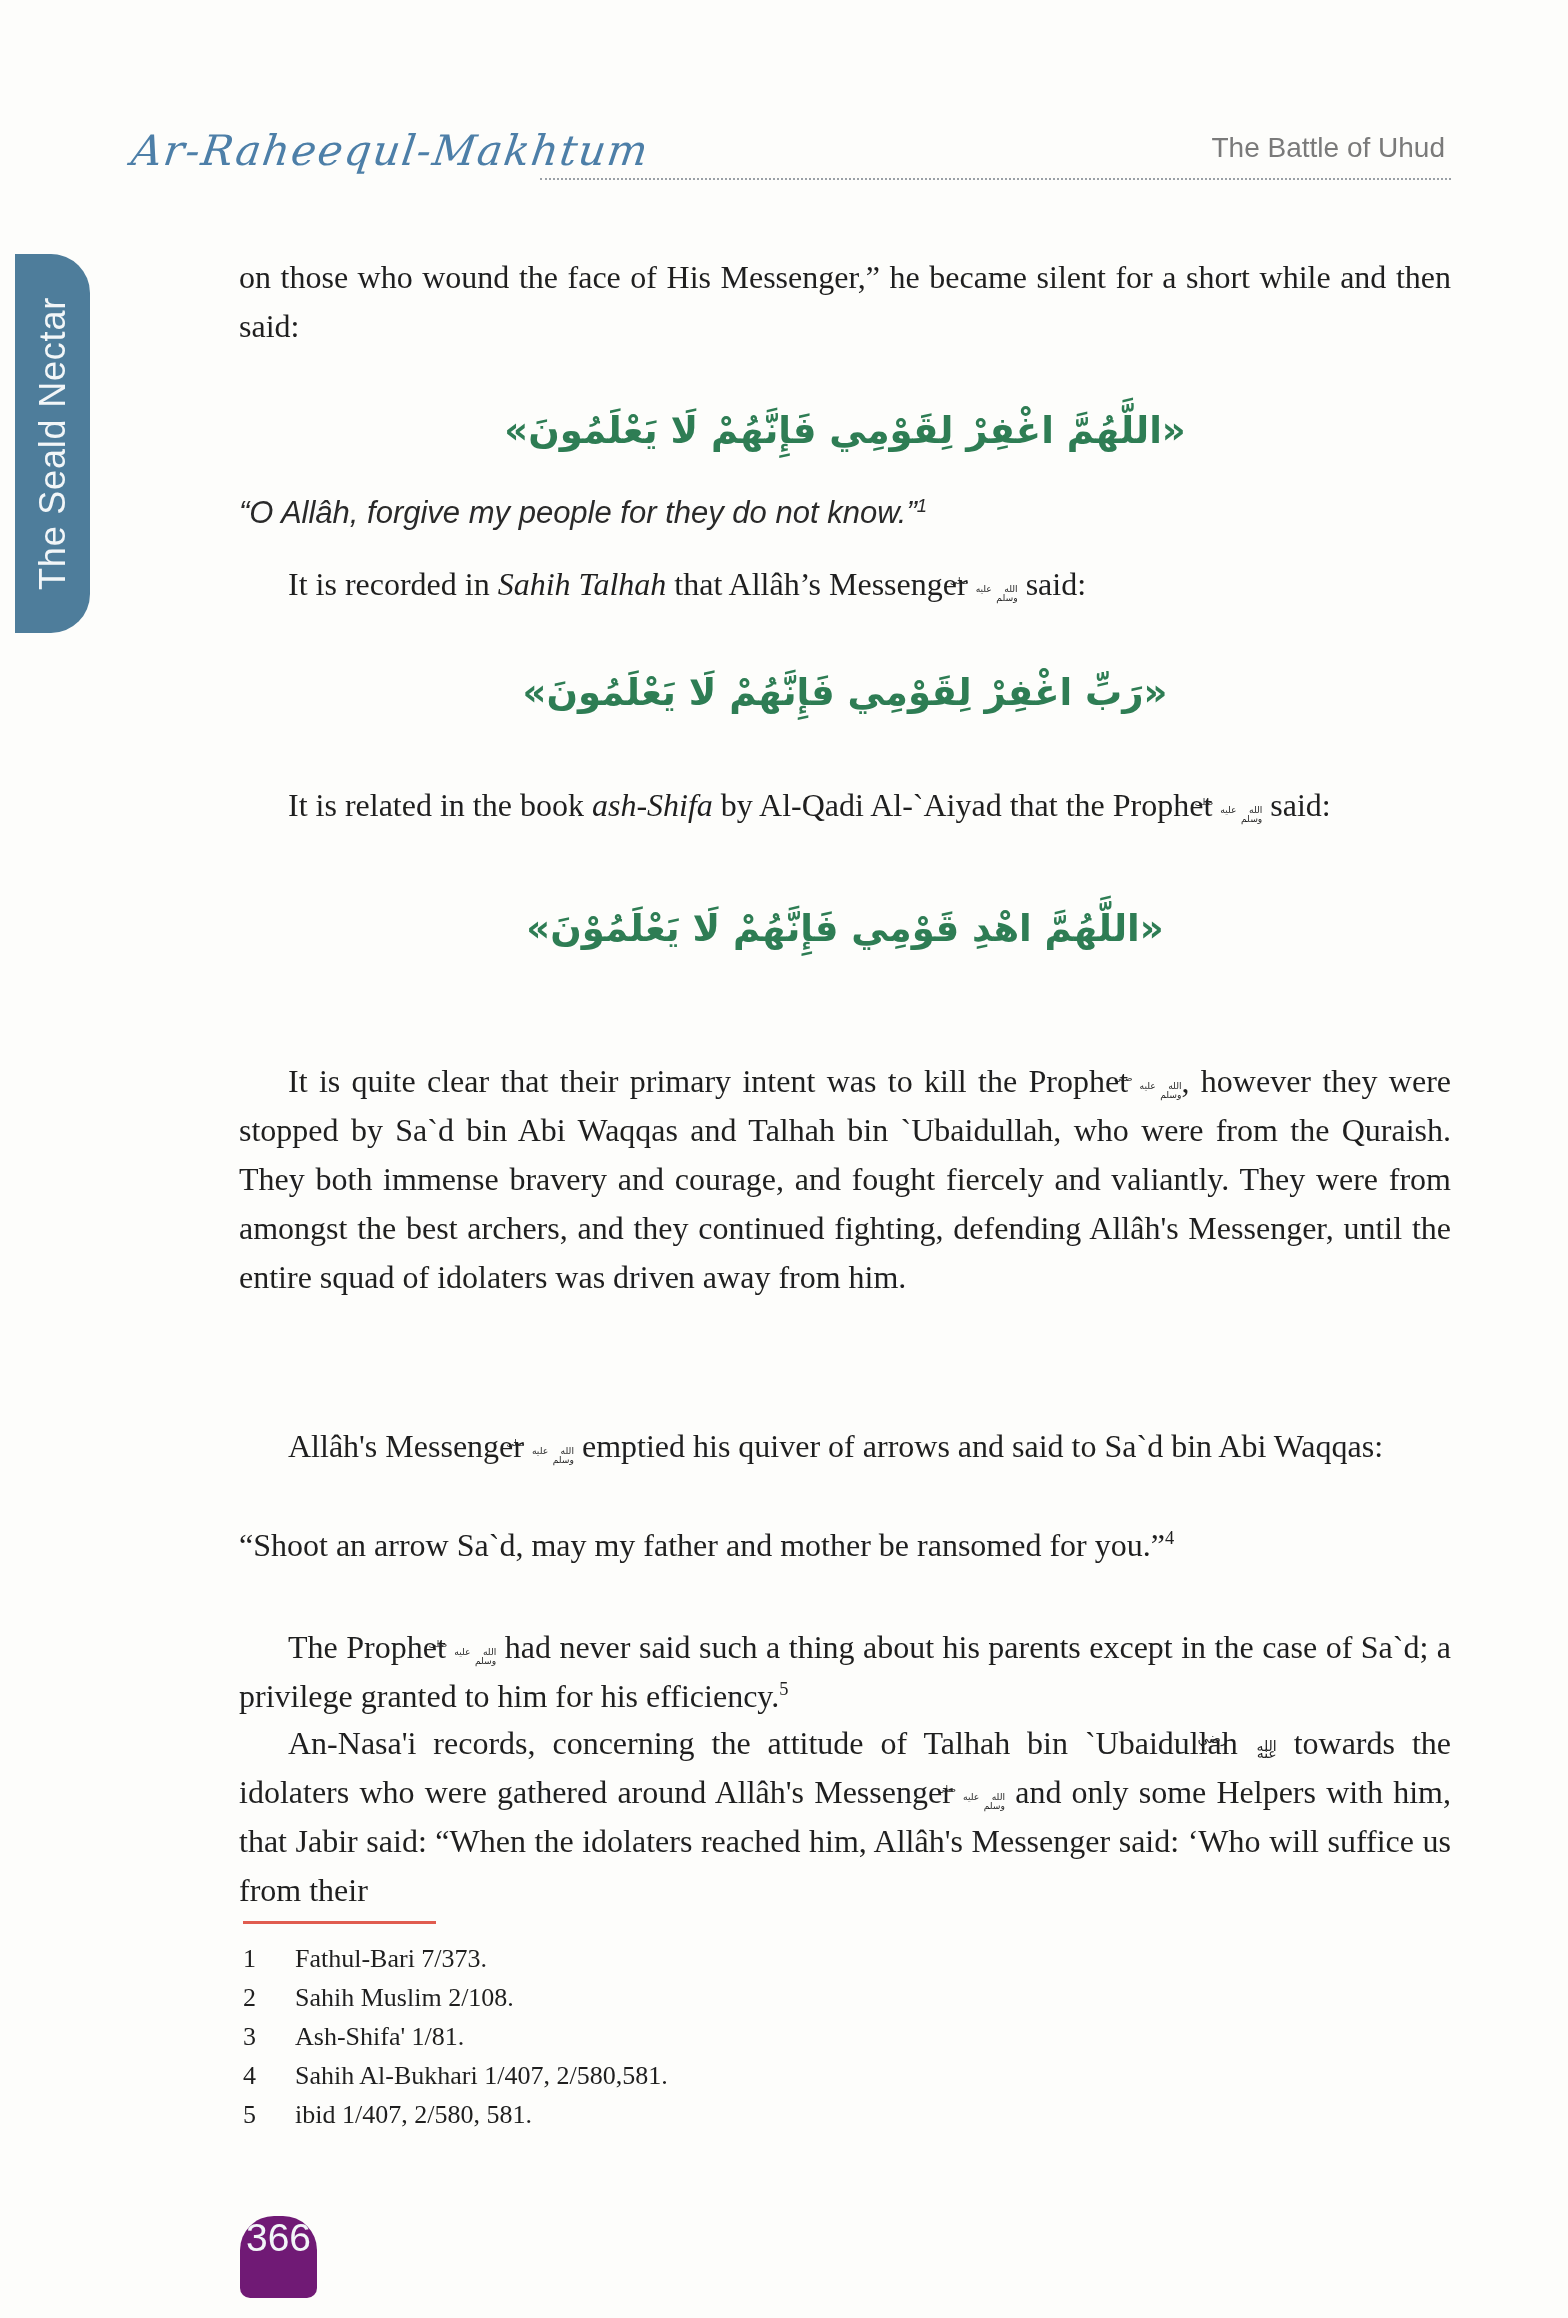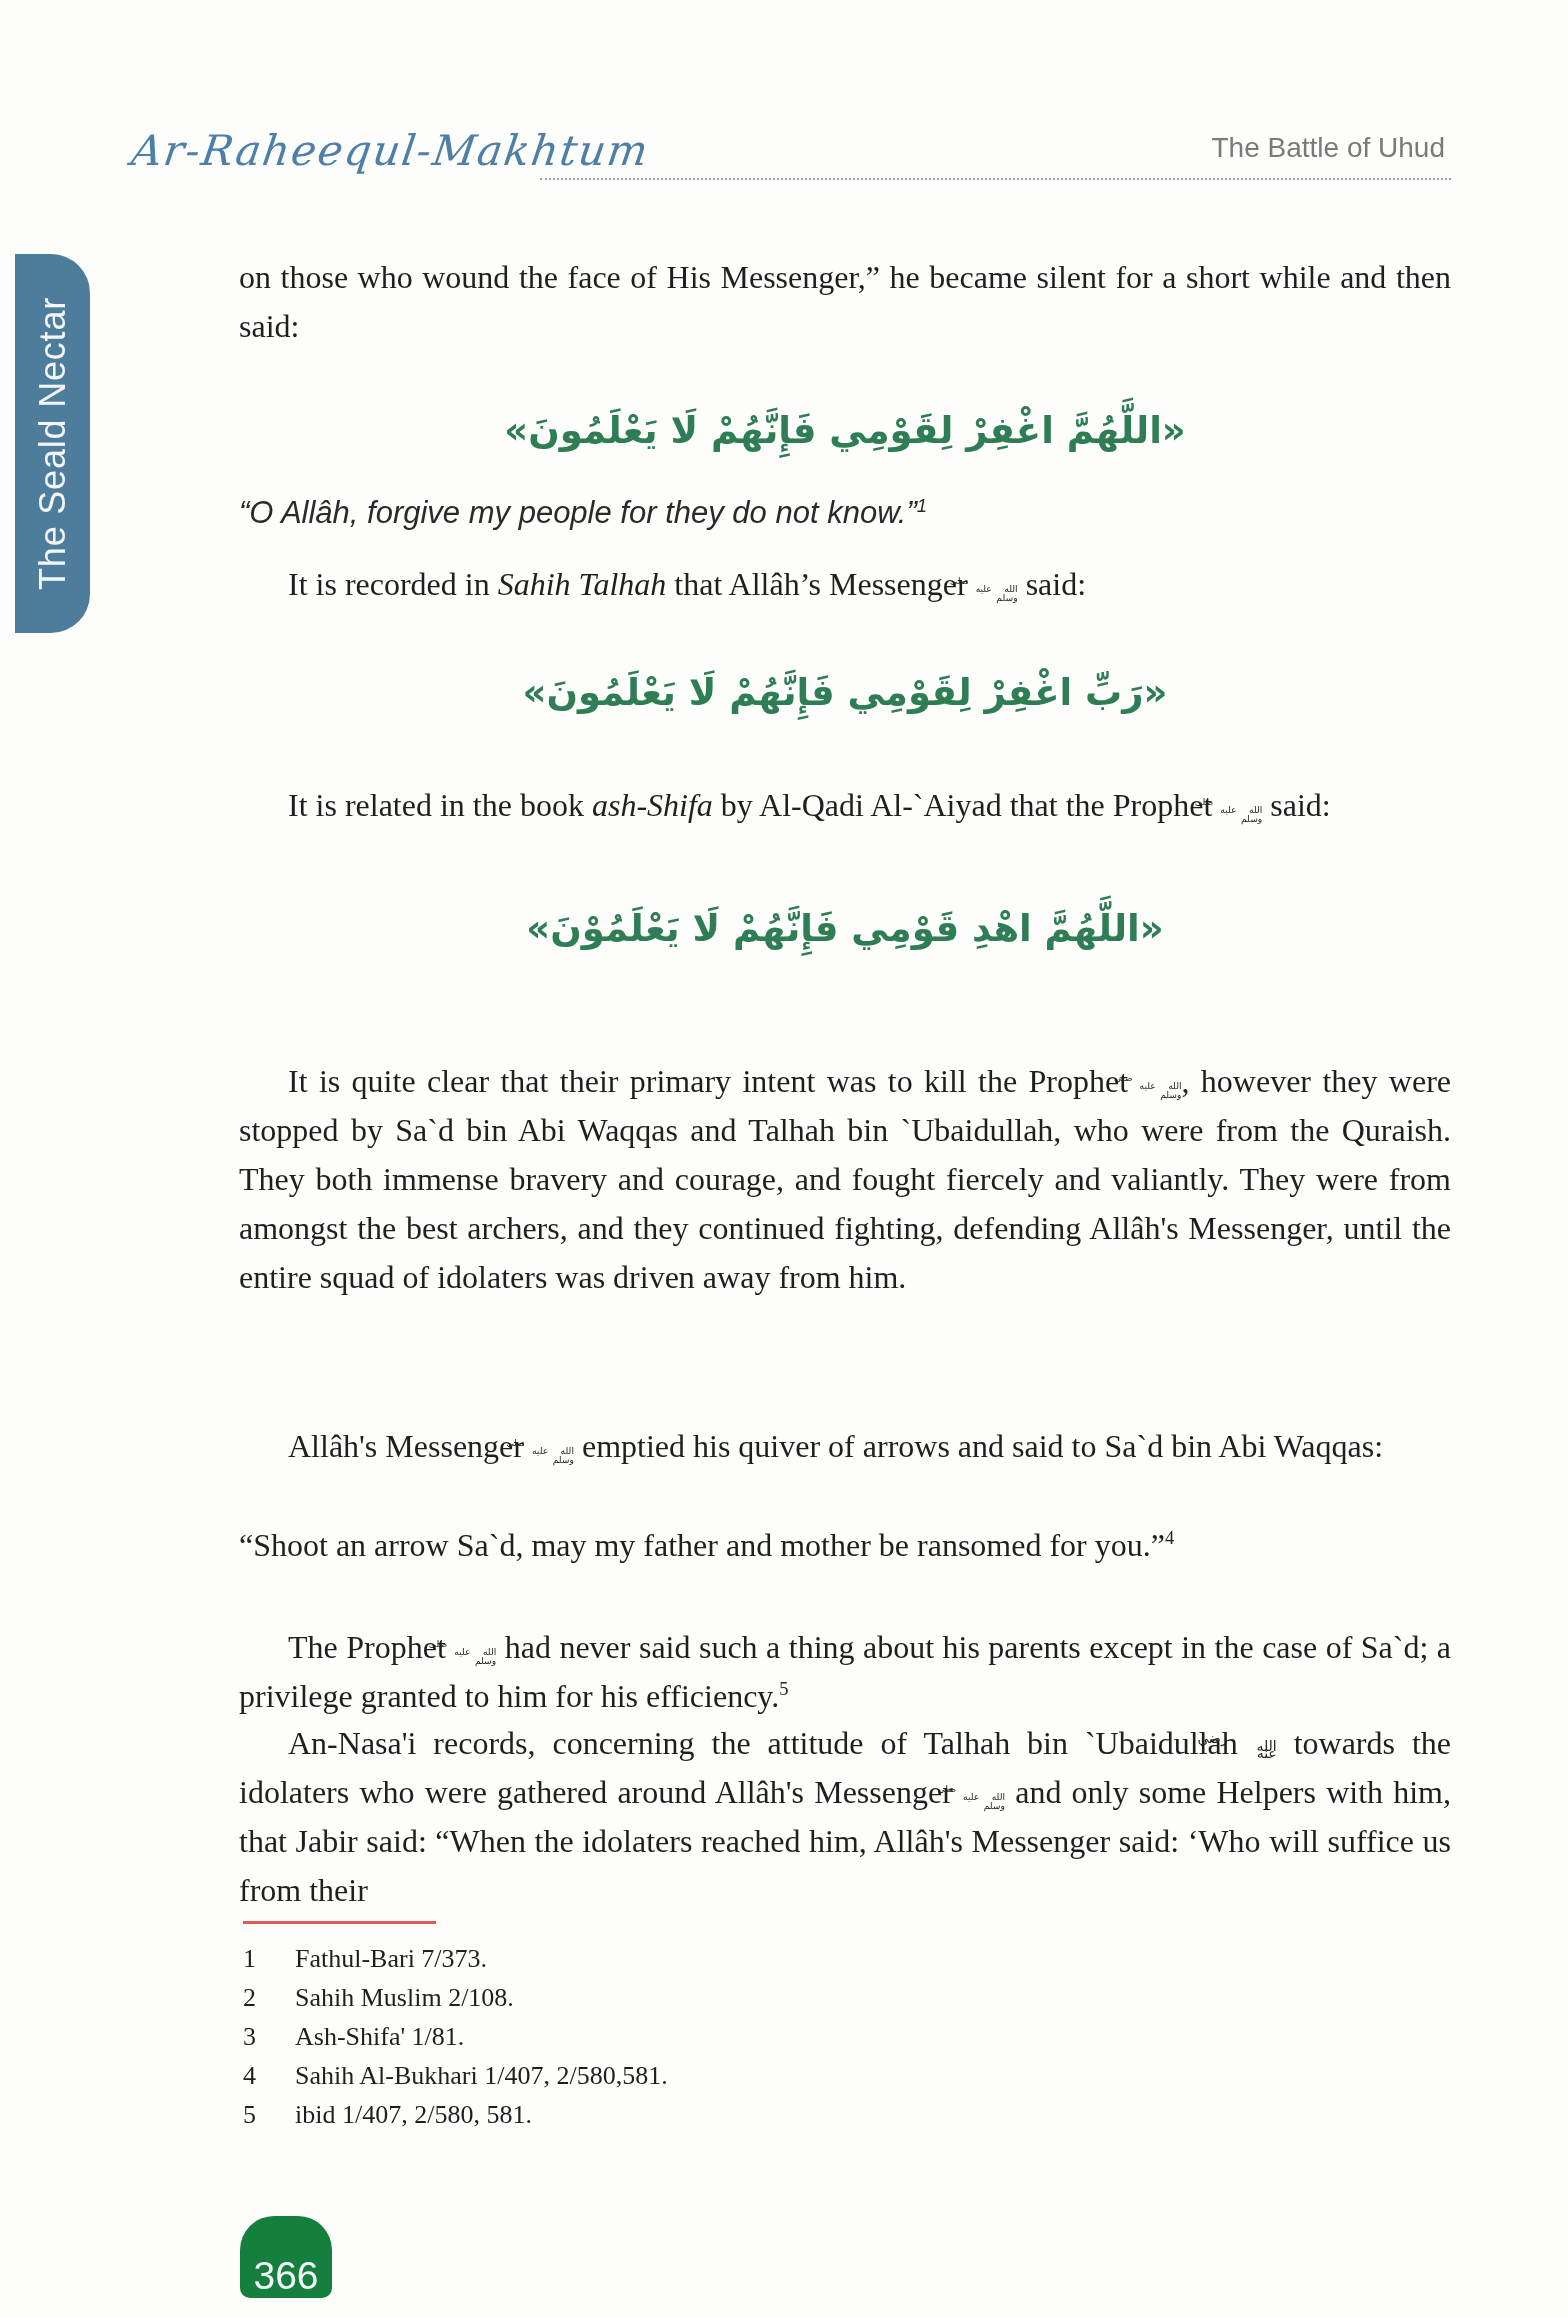--- a/index.html
+++ b/index.html
@@ -77,24 +77,24 @@
   
   .fn-rule{
     position:absolute;left:243px;top:1921px;width:193px;height:3.4px;
     background:#e05c4f;
   }
   .footnotes{position:absolute;left:243px;top:1939px;width:1173px;}
   .fn-line{font-size:26px;line-height:39px;}
   .fn-num{display:inline-block;width:52px;}
   
   .page-badge{
-    position:absolute;left:240px;top:2216px;width:92px;height:82px;
-    background:#15803d;
+    position:absolute;left:240px;top:2216px;width:77px;height:82px;
+    background:#701a75;
     border-radius:34px 34px 10px 10px;
-    display:flex;align-items:flex-end;justify-content:center;
+    display:flex;align-items:flex-start;justify-content:center;
   }
   .page-badge span{
     font-family:"Liberation Sans", sans-serif;
     font-size:39px;color:#f2f6f8;
   }
 </style>
 </head>
 <body>
 
 <div class="page">

